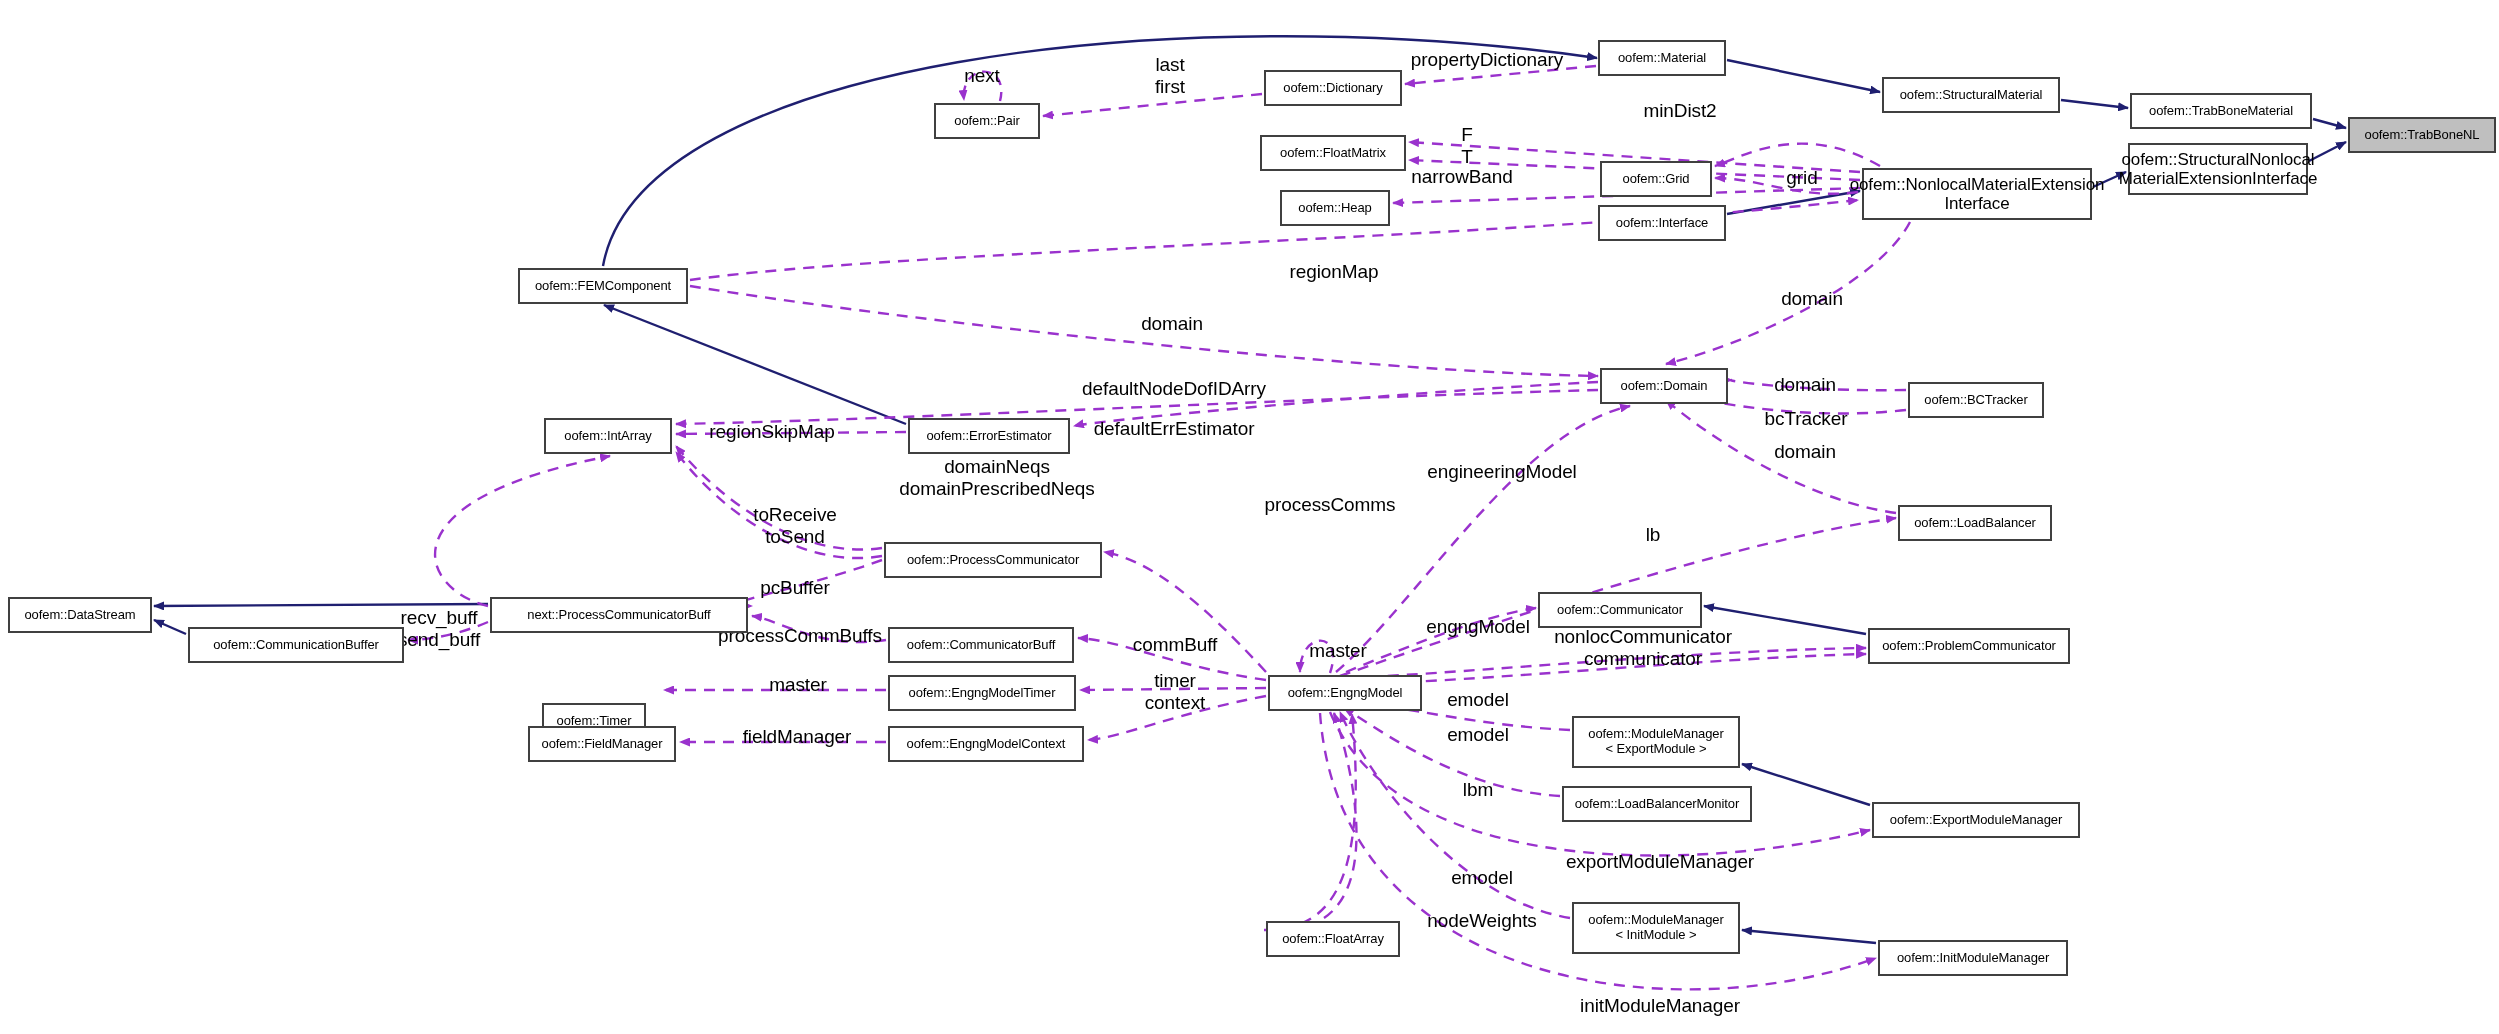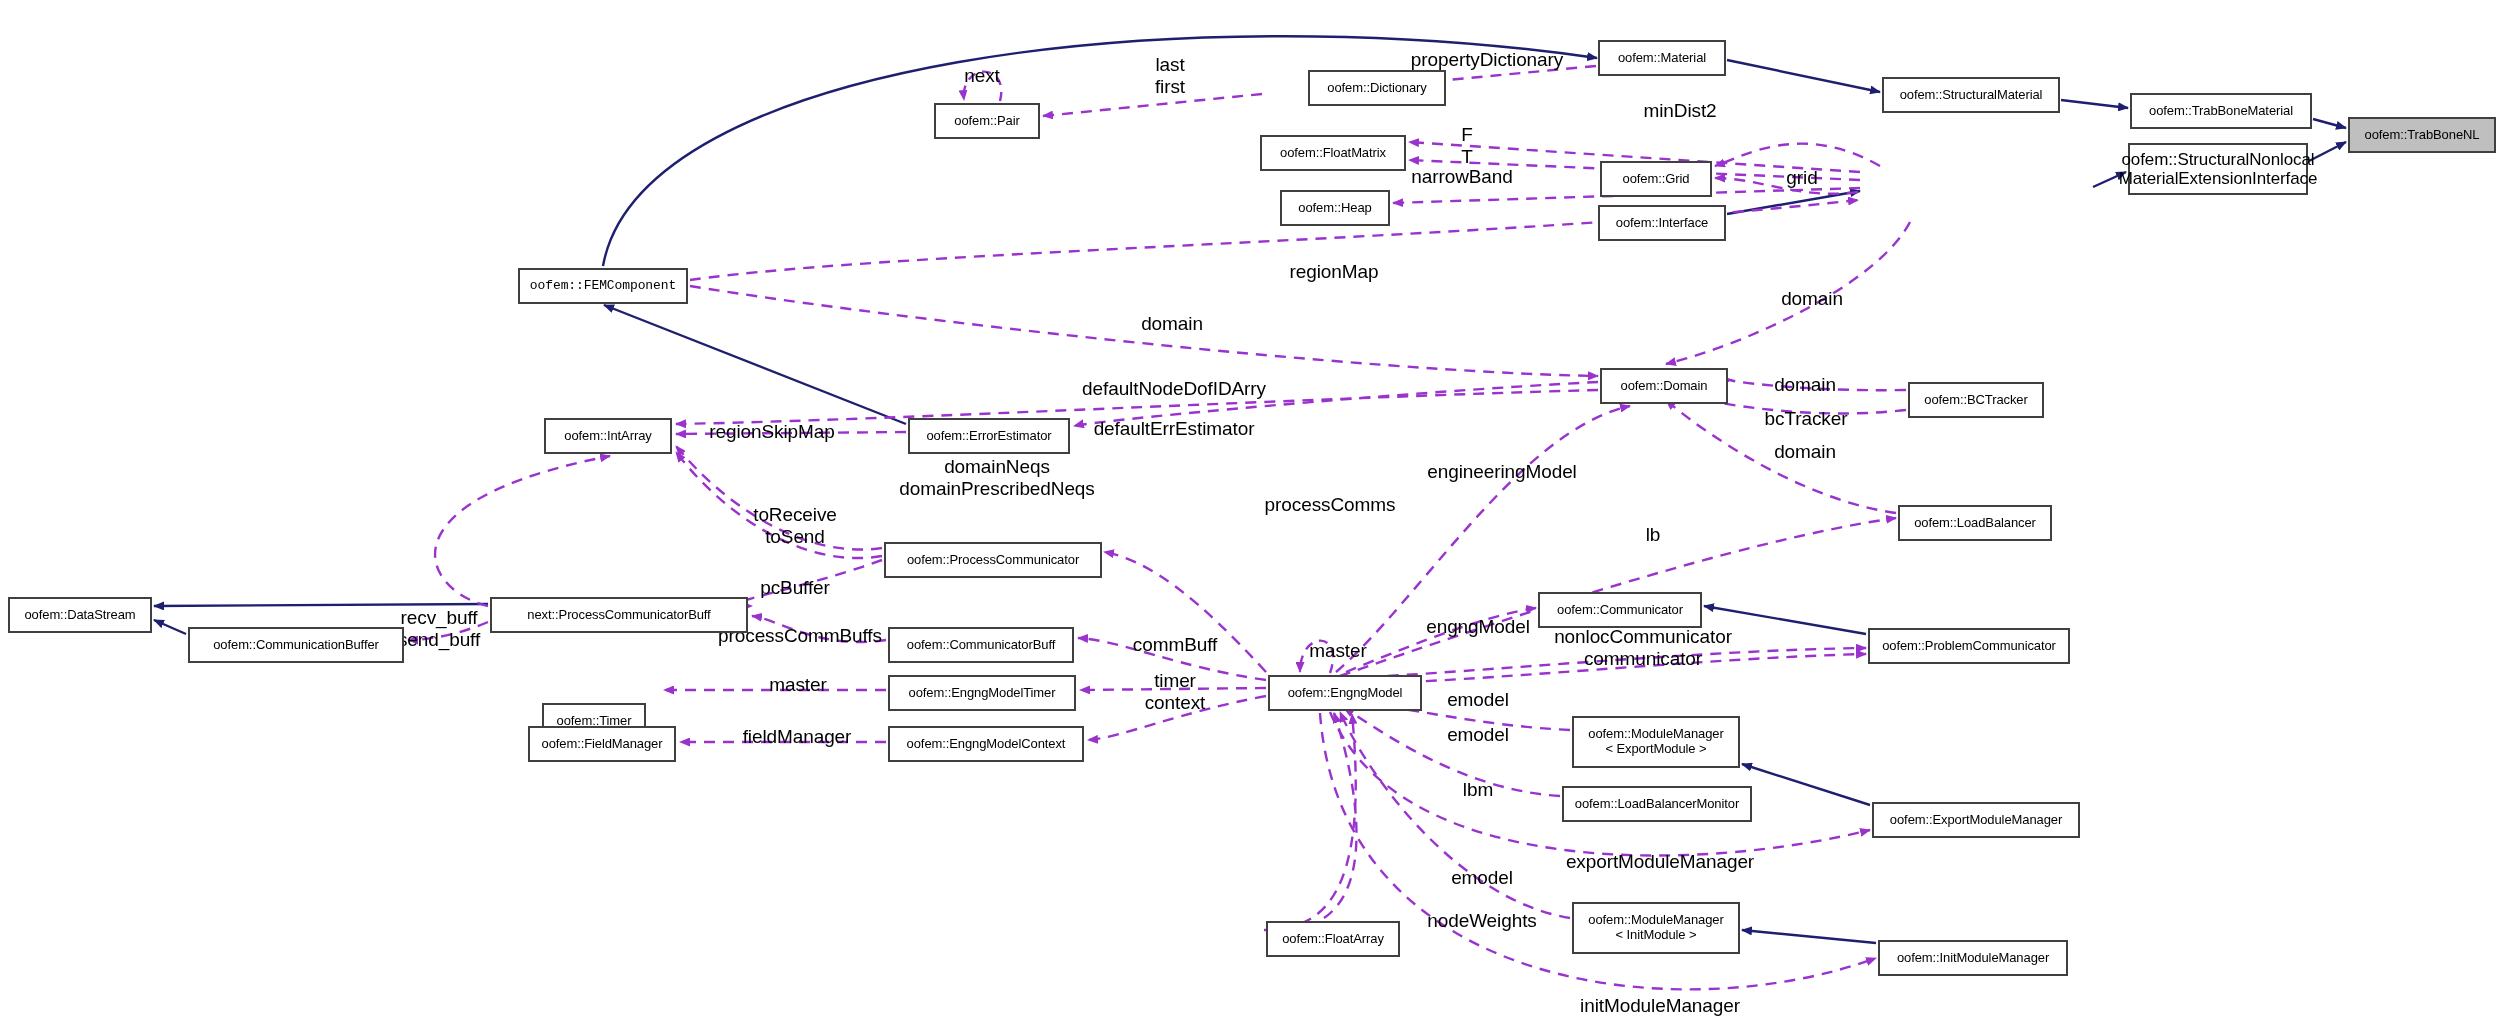--- a/index.html
+++ b/index.html
@@ -180,27 +180,29 @@
       <path d="M1320,713 C1340,990 1680,1030 1876,958"></path>
     </g>
   </svg>
 
   <div class="node" style="left:2348px;top:117px;width:148px;height:36px;background:#bfbfbf;">oofem::TrabBoneNL</div>
   <div class="node" style="left:2130px;top:93px;width:182px;height:36px;">oofem::TrabBoneMaterial</div>
   <div class="node" style="left:2128px;top:143px;width:180px;height:52px;font-size:17px;">oofem::StructuralNonlocal
 MaterialExtensionInterface</div>
   <div class="node" style="left:1882px;top:77px;width:178px;height:36px;">oofem::StructuralMaterial</div>
   <div class="node" style="left:1598px;top:40px;width:128px;height:36px;">oofem::Material</div>
-  <div class="node" style="left:1264px;top:70px;width:138px;height:36px;margin-left:44px;">oofem::Dictionary</div>
+  <div class="node" style="left:1862px;top:168px;width:230px;height:52px;font-size:17px;">oofem::NonlocalMaterialExtension
+Interface</div>
+  <div class="node" style="left:1264px;top:70px;width:138px;height:36px;">oofem::Dictionary</div>
   <div class="node" style="left:934px;top:103px;width:106px;height:36px;">oofem::Pair</div>
   <div class="node" style="left:1260px;top:135px;width:146px;height:36px;">oofem::FloatMatrix</div>
   <div class="node" style="left:1280px;top:190px;width:110px;height:36px;">oofem::Heap</div>
   <div class="node" style="left:1600px;top:161px;width:112px;height:36px;">oofem::Grid</div>
   <div class="node" style="left:1598px;top:205px;width:128px;height:36px;">oofem::Interface</div>
-  <div class="node" style="left:518px;top:268px;width:170px;height:36px;font-family:Liberation Mono, monospace;">oofem::FEMComponent</div>
+  <div class="node" style="left:518px;top:268px;width:170px;height:36px;">oofem::FEMComponent</div>
   <div class="node" style="left:1600px;top:368px;width:128px;height:36px;">oofem::Domain</div>
   <div class="node" style="left:1908px;top:382px;width:136px;height:36px;">oofem::BCTracker</div>
   <div class="node" style="left:544px;top:418px;width:128px;height:36px;">oofem::IntArray</div>
   <div class="node" style="left:908px;top:418px;width:162px;height:36px;">oofem::ErrorEstimator</div>
   <div class="node" style="left:1898px;top:505px;width:154px;height:36px;">oofem::LoadBalancer</div>
   <div class="node" style="left:884px;top:542px;width:218px;height:36px;">oofem::ProcessCommunicator</div>
   <div class="node" style="left:8px;top:597px;width:144px;height:36px;">oofem::DataStream</div>
   <div class="node" style="left:188px;top:627px;width:216px;height:36px;">oofem::CommunicationBuffer</div>
   <div class="node" style="left:490px;top:597px;width:258px;height:36px;">next::ProcessCommunicatorBuff</div>
   <div class="node" style="left:1538px;top:592px;width:164px;height:36px;">oofem::Communicator</div>

